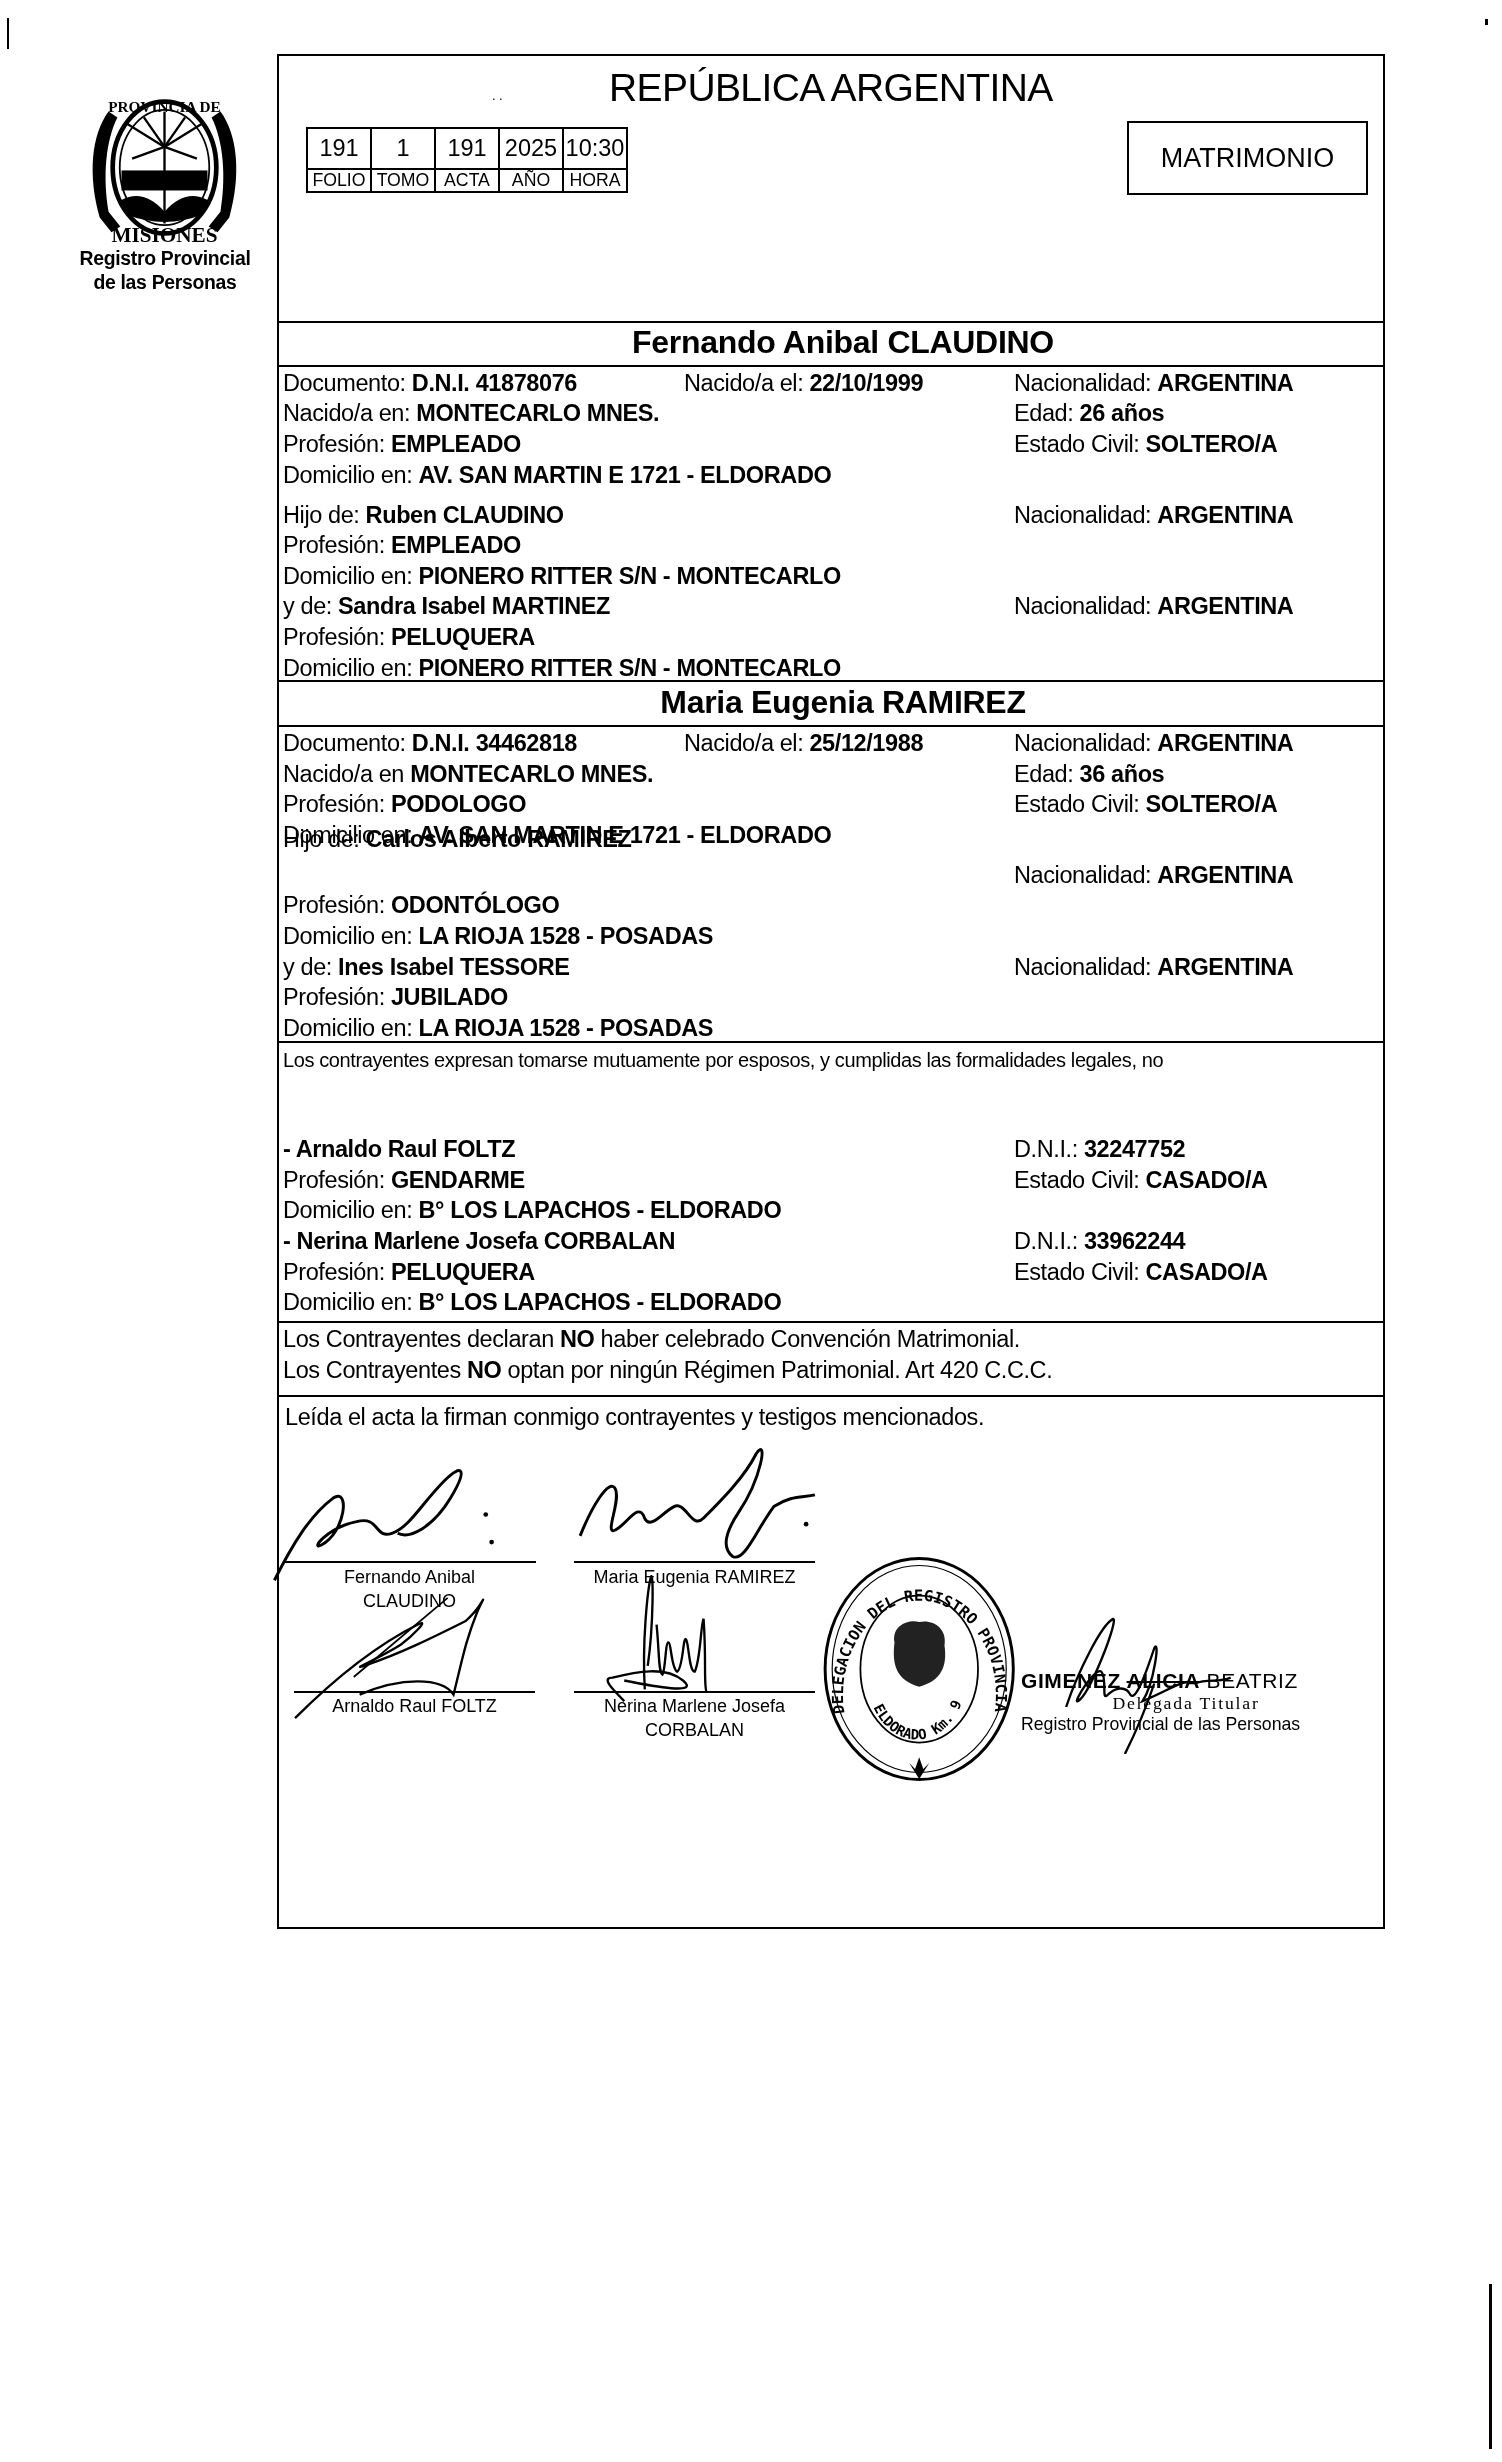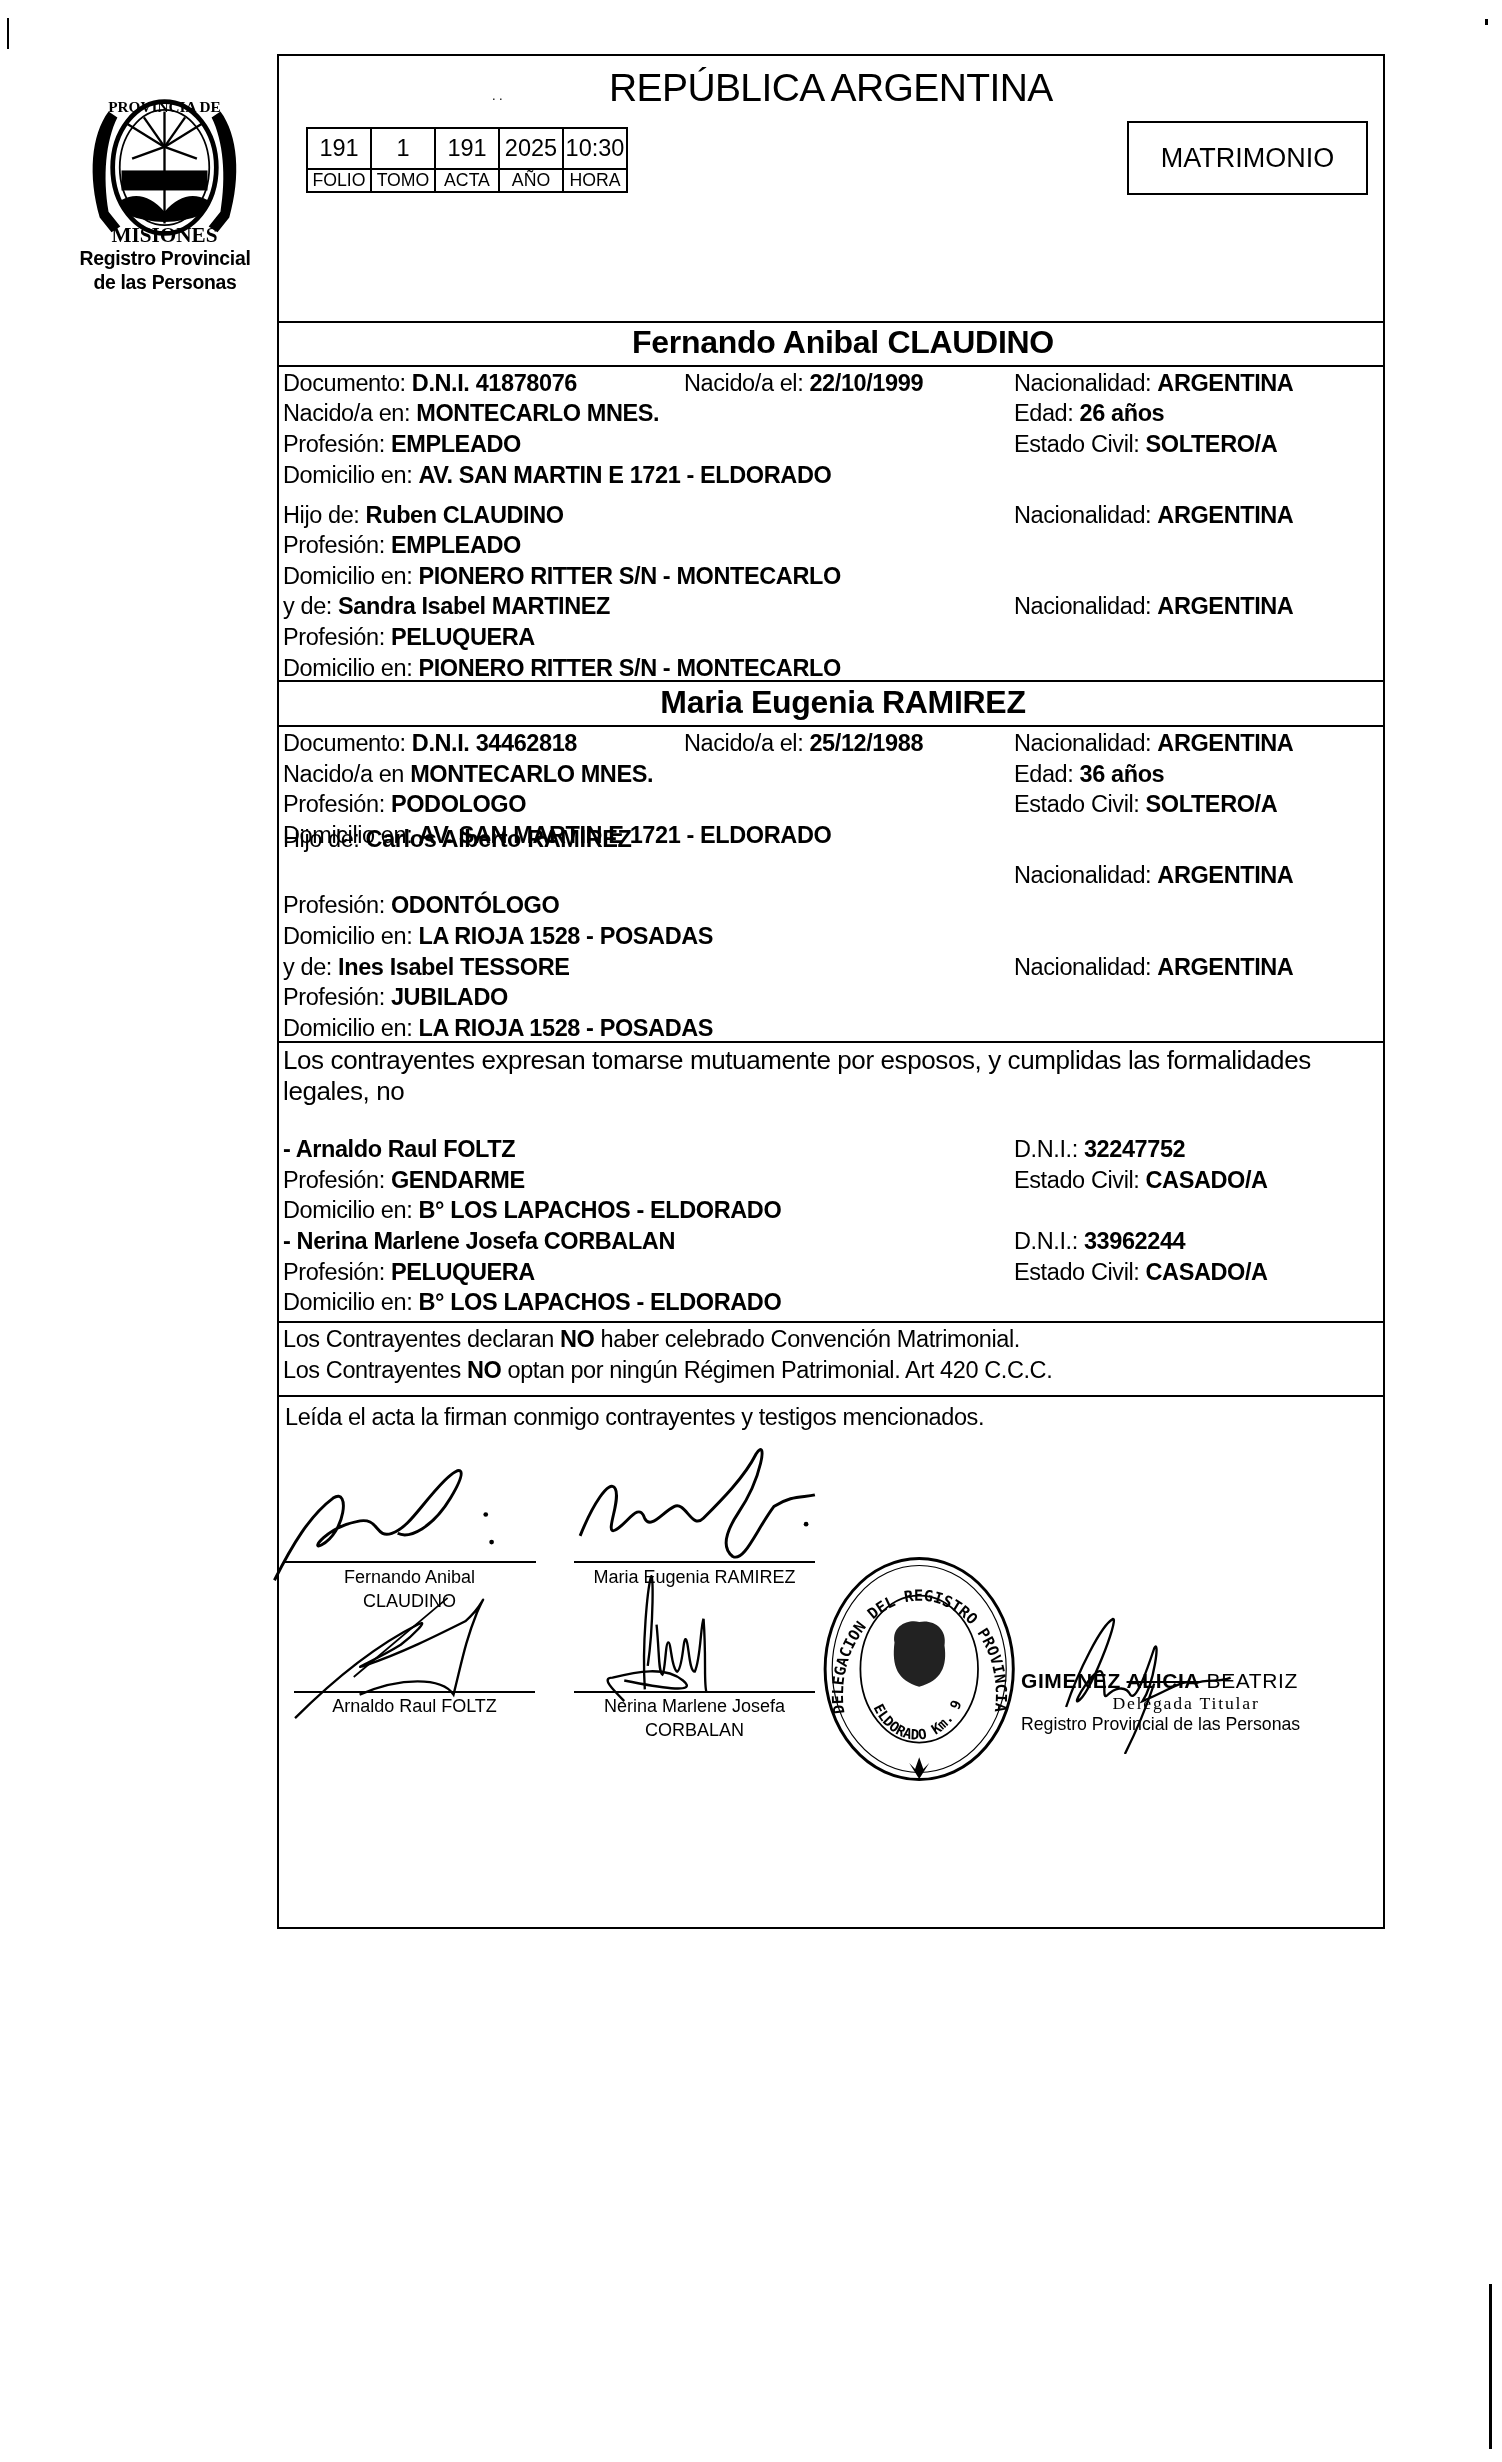--- a/index.html
+++ b/index.html
@@ -25,21 +25,21 @@
 
   .intro { left:283px; top:211px; font-size:25px; line-height:39px; white-space:nowrap; }
 
   .hline { position:absolute; left:277px; width:1108px; height:0; border-top:2.4px solid #000; }
 
   .person-name { position:absolute; left:277px; width:1108px; text-align:center; font-size:32px; font-weight:bold; letter-spacing:-0.3px;padding-left:12px; }
 
   .row { position:absolute; font-size:23.5px; white-space:nowrap; letter-spacing:-0.4px; }
   .row b { font-weight:bold;margin-top:40px; }
 
-  .para { position:absolute; left:283px; width:1101px; font-size:26px; line-height:31px; letter-spacing:-0.4px; }
+  .para { position:absolute; left:283px; width:1101px; font-size:20px; line-height:31px; letter-spacing:-0.4px; }
 
   .sig-line { position:absolute; height:0; border-top:2.4px solid #000; }
   .sig-label { position:absolute; font-size:18px; text-align:center; line-height:23.5px; }
   .signature { position:absolute; }
 
   .seal { left:821px; top:1554px; width:197px; height:233px; }
   .officer { left:1021px; top:1669px; width:330px; }
   .officer .name { font-size:21px; font-weight:bold; letter-spacing:0.6px; }
   .officer .role { font-family:"Liberation Serif", serif; font-size:17.7px; text-align:center; letter-spacing:1.8px; }
   .officer .org { font-size:17.7px; text-align:left; }

